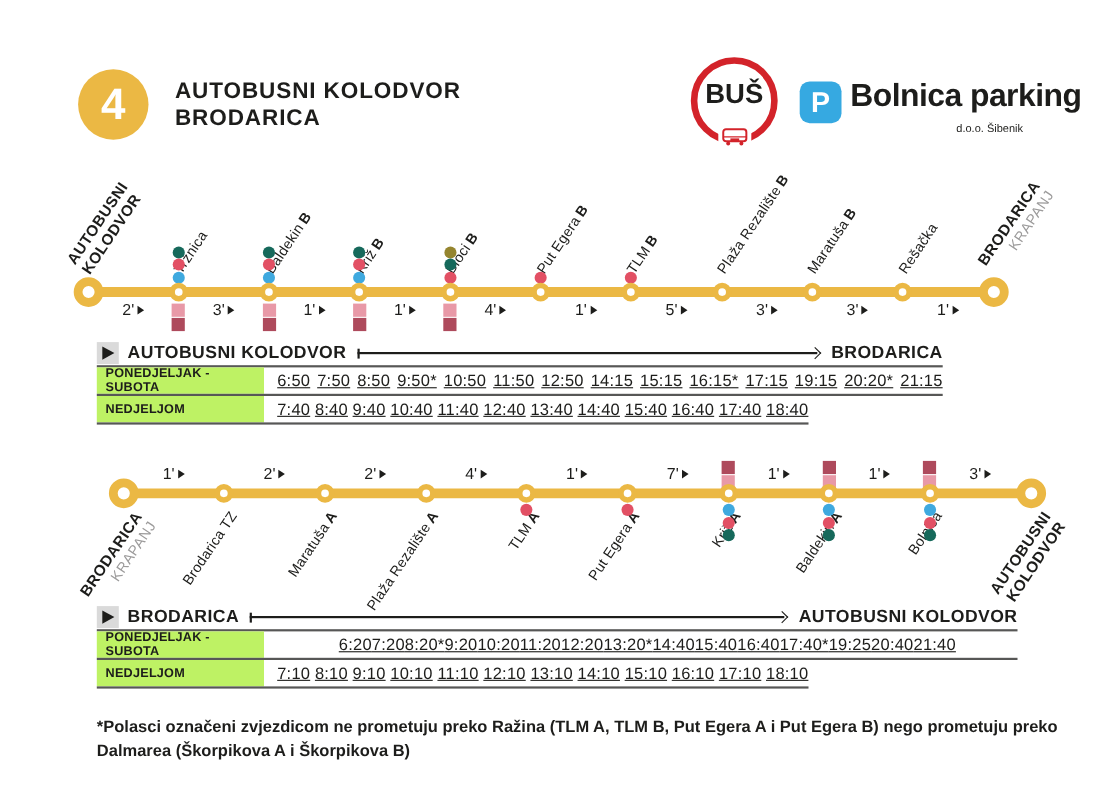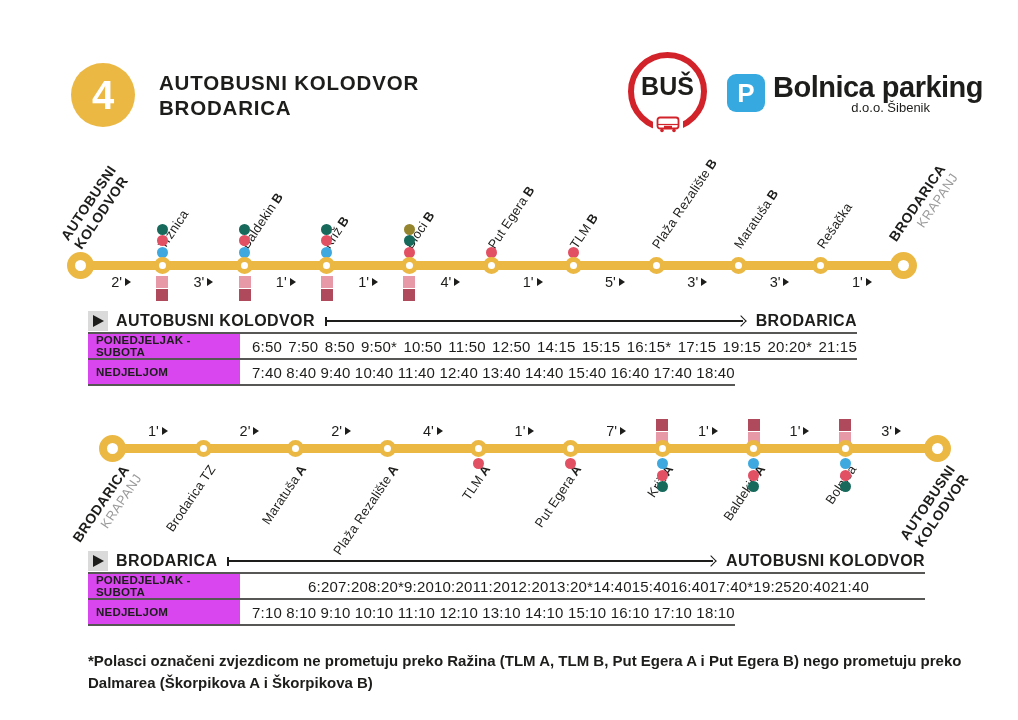--- a/index.html
+++ b/index.html
@@ -14,21 +14,21 @@
          letter-spacing:.8px;line-height:25px;}
   .buslogo{position:absolute;left:628px;top:52px;width:79px;height:79px;border:6.5px solid #D3232A;
            border-radius:50%;box-sizing:border-box;display:flex;align-items:center;justify-content:center;}
   .buslogo .txt{font-weight:bold;font-size:25px;letter-spacing:0;margin-top:-10px;}
   .buslogo .buswrap{position:absolute;bottom:-8px;left:50%;transform:translateX(-50%);
                     background:#fff;padding:0 3px;line-height:0;}
   .plogo{position:absolute;left:727px;top:74px;width:38px;height:38px;border-radius:9px;
          background:#36A9E1;display:flex;align-items:center;justify-content:center;
          color:#fff;font-size:26px;font-weight:bold;}
   .ptext{position:absolute;left:773px;top:71px;font-size:29px;font-weight:bold;letter-spacing:-.5px;}
-  .psub{position:absolute;left:800px;top:100px;width:130px;text-align:right;font-size:13px;}
+  .psub{position:absolute;left:800px;top:112px;width:130px;text-align:right;font-size:10px;}
 
   
   .track{position:absolute;height:9px;border-radius:5px;background:#EBB844;}
   .node{position:absolute;background:#fff;border-radius:50%;box-sizing:border-box;}
   .node.stop{width:17px;height:17px;border:5px solid #EBB844;}
   .node.term{width:27px;height:27px;border:8.5px solid #EBB844;}
   .rl-label{position:absolute;white-space:nowrap;font-size:13px;height:16px;line-height:16px;
             transform:rotate(-56deg);transform-origin:0 100%;letter-spacing:.2px;}
   .rl-label.below{transform-origin:0 0;transform:rotate(-56deg) translateX(-100%);}
   .rl-label .suf{font-weight:bold;margin-left:3px;}
@@ -53,25 +53,25 @@
                   border-bottom:6.5px solid transparent;}
   .tt-from,.tt-to{font-weight:bold;font-size:16px;letter-spacing:.4px;white-space:nowrap;}
   .tt-from{margin-left:8px;}
   .tt-arrow{flex:1;height:14px;margin:0 10px;position:relative;min-width:40px;}
   .tt-arrow .tick{position:absolute;left:0;top:2.5px;width:2px;height:9px;background:#1D1D1B;}
   .tt-arrow .bar{position:absolute;left:0;right:3px;top:6px;height:1.8px;background:#1D1D1B;}
   .tt-arrow .chev{position:absolute;right:1px;top:3.2px;width:7px;height:7px;
                   border-top:1.8px solid #1D1D1B;border-right:1.8px solid #1D1D1B;transform:rotate(45deg);}
   .tt-line{position:absolute;left:0;height:2px;background:#575756;}
   .tt-row{position:absolute;left:0;height:24px;}
-  .tt-label{position:absolute;left:0;top:0;width:152px;height:24px;background:#d946ef;display:flex;
+  .tt-label{position:absolute;left:0;top:0;width:152px;height:24px;background:#bef264;display:flex;
             align-items:center;padding-left:8px;box-sizing:border-box;font-size:11.5px;font-weight:bold;
             letter-spacing:.2px;}
   .tt-times{position:absolute;left:164px;top:0;height:24px;display:flex;justify-content:space-between;
-            align-items:center;}
+            align-items:center;text-decoration:underline;}
   .tt-time{font-size:15px;letter-spacing:.2px;white-space:nowrap;}
 
   .footnote{position:absolute;left:88px;top:650px;width:900px;font-size:15px;font-weight:bold;
             line-height:22px;}
 </style>
 </head>
 <body>
 
 <div class="page">
 

